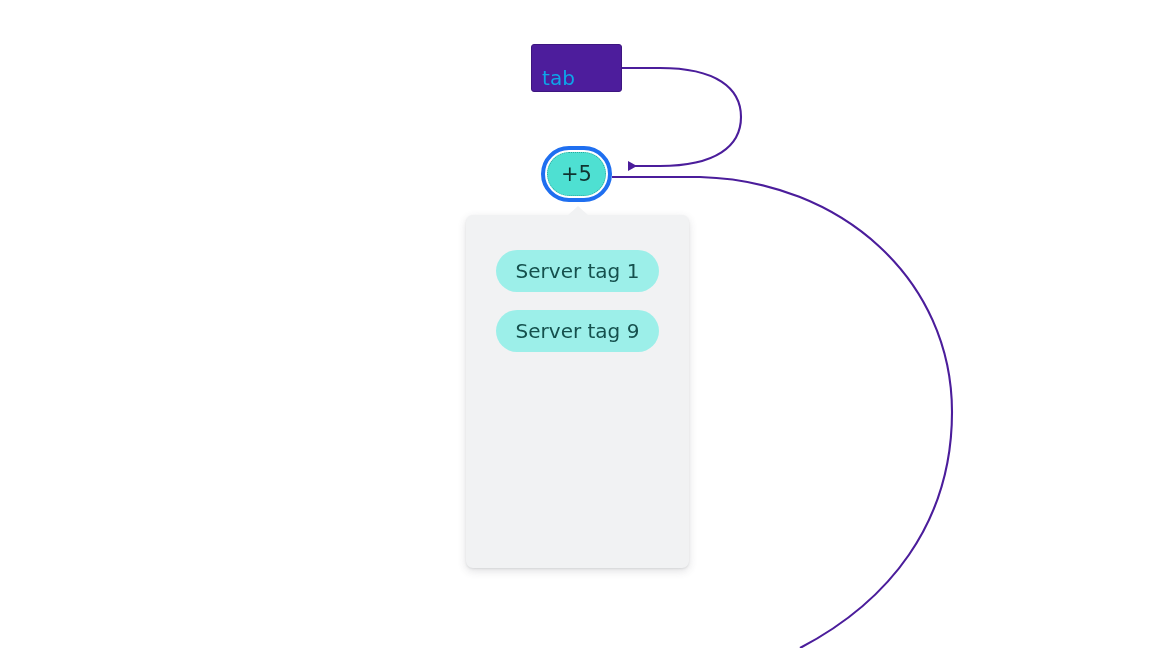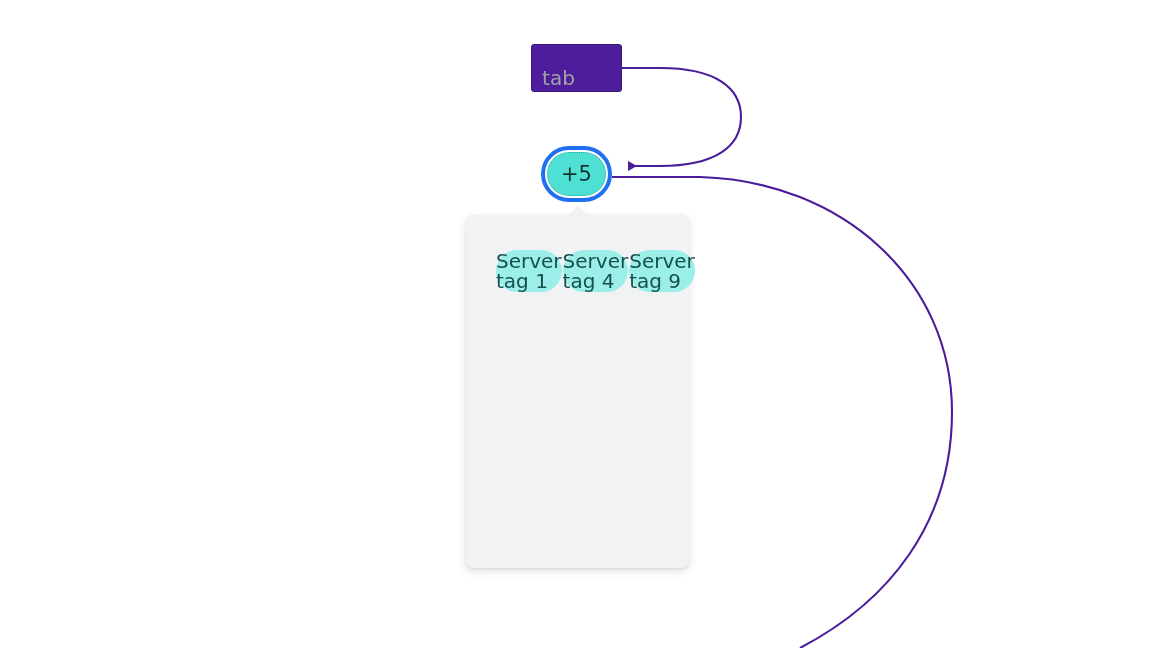--- a/index.html
+++ b/index.html
@@ -43,21 +43,21 @@
     height: 48px;
     background: #4d1d9c;
     border: 1px solid #3d1580;
     border-radius: 3px;
     box-sizing: border-box;
     display: flex;
     align-items: center;
     padding-left: 10px;
   }
   #tab-node .tab-label {
-    color: #a3a3a3;
+    color: #0ea5e9;
     font-size: 20px;
     line-height: 1;
     letter-spacing: 0.1px;
     margin-top: 20px;
   }
 
   
   #badge-node {
     position: absolute;
     left: 541px;
@@ -116,22 +116,22 @@
     border-left: 11px solid transparent;
     border-right: 11px solid transparent;
     border-bottom: 10px solid #f1f2f3;
   }
   #tag-list {
     position: absolute;
     left: 30px;
     top: 35px;
     right: 30px;
     display: flex;
-    flex-direction: row;
-    gap: 1px;
+    flex-direction: column;
+    gap: 18px;
   }
   .tag-pill {
     height: 42px;
     background: #9cefe9;
     border-radius: 21px;
     display: flex;
     align-items: center;
     justify-content: center;
     box-sizing: border-box;
   }
@@ -169,21 +169,18 @@
     </div>
   </div>
 
   <div id="tag-popup">
     <div id="popup-pointer"></div>
     <div id="tag-list">
       <div class="tag-pill">
         <span class="tag-label">Server tag 1</span>
       </div>
       <div class="tag-pill">
-        <span class="tag-label">Server tag 4</span>
-      </div>
-      <div class="tag-pill">
         <span class="tag-label">Server tag 9</span>
       </div>
     </div>
   </div>
 
 </div>
 
 </body></html>

